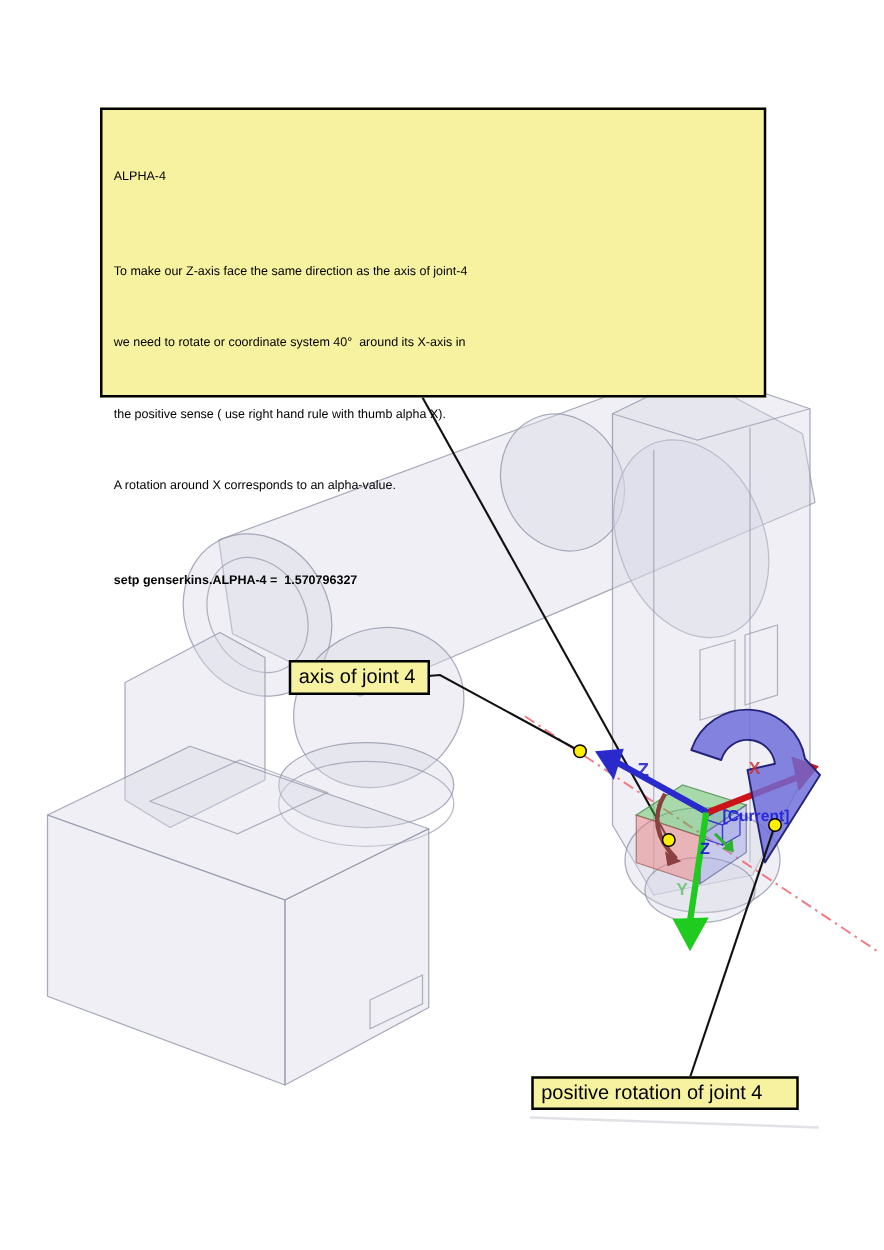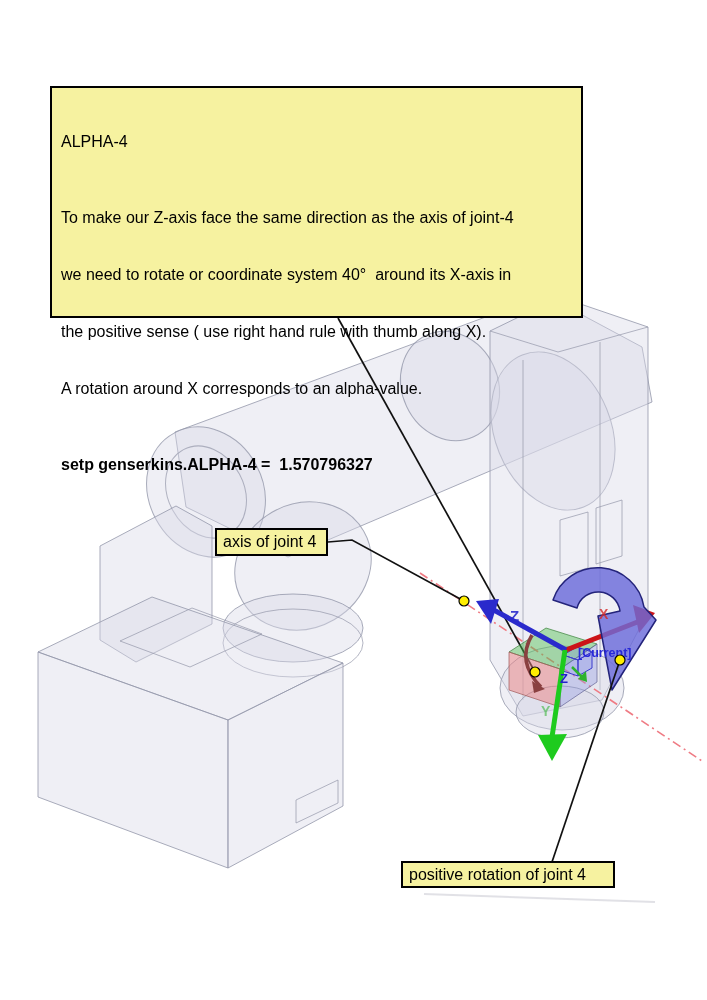--- a/index.html
+++ b/index.html
@@ -5,32 +5,32 @@
   html,body{margin:0;padding:0;background:#fff;}
   .stage{
     position:relative;width:707px;height:1000px;background:#ffffff;
     font-family:"Liberation Sans",sans-serif;color:#000;overflow:hidden;
   }
   .stage svg{position:absolute;left:0;top:0;}
   .ghost{fill:rgba(216,218,230,0.42);stroke:rgba(148,151,170,0.8);stroke-width:1;stroke-linejoin:round;}
   .ghostline{fill:none;stroke:rgba(148,151,170,0.7);stroke-width:1;}
   .leader{fill:none;stroke:#111;stroke-width:1.7;}
   .note-box{
-    position:absolute;left:50px;top:86px;width:533px;height:232px;box-sizing:border-box;
+    position:absolute;left:80px;top:86px;width:533px;height:232px;box-sizing:border-box;
     background:#f6f2a0;border:2px solid #000;padding:6px 9px;
-    font-size:16px;line-height:19px;white-space:pre-wrap;
+    font-size:10px;line-height:19px;white-space:pre-wrap;
   }
   .note-title{margin-bottom:19px;}
   .note-cmd{margin-top:19px;font-weight:bold;}
   .callout{
     position:absolute;box-sizing:border-box;background:#f6f2a0;border:2px solid #000;
     font-size:16px;line-height:1.1;padding:3px 0 0 6px;white-space:nowrap;
   }
-  .callout.axis{left:215px;top:528px;width:113px;height:28px;}
-  .callout.rot{left:401px;top:861px;width:214px;height:27px;}
+  .callout.axis{left:231px;top:528px;width:113px;height:28px;}
+  .callout.rot{left:425px;top:861px;width:214px;height:27px;}
   text{font-family:"Liberation Sans",sans-serif;}
 </style>
 </head>
 <body>
 
 <div class="stage">
 
   <svg width="707" height="1000" viewBox="0 0 707 1000">
 
     <g>
@@ -103,21 +103,21 @@
       <circle cx="464" cy="601" r="5"></circle>
       <circle cx="535" cy="672" r="5"></circle>
       <circle cx="620" cy="660" r="5"></circle>
     </g>
   </svg>
 
   <div class="note-box">
     <div class="note-title">ALPHA-4</div>
     <div>To make our Z-axis face the same direction as the axis of joint-4</div>
     <div>we need to rotate or coordinate system 40°  around its X-axis in</div>
-    <div>the positive sense ( use right hand rule with thumb along X).</div>
+    <div>the positive sense ( use right hand rule with thumb alpha X).</div>
     <div>A rotation around X corresponds to an alpha-value.</div>
     <div class="note-cmd">setp genserkins.ALPHA-4 =  1.570796327</div>
   </div>
 
   <div class="callout axis">axis of joint 4</div>
   <div class="callout rot">positive rotation of joint 4</div>
 
 </div>
 
 </body></html>

